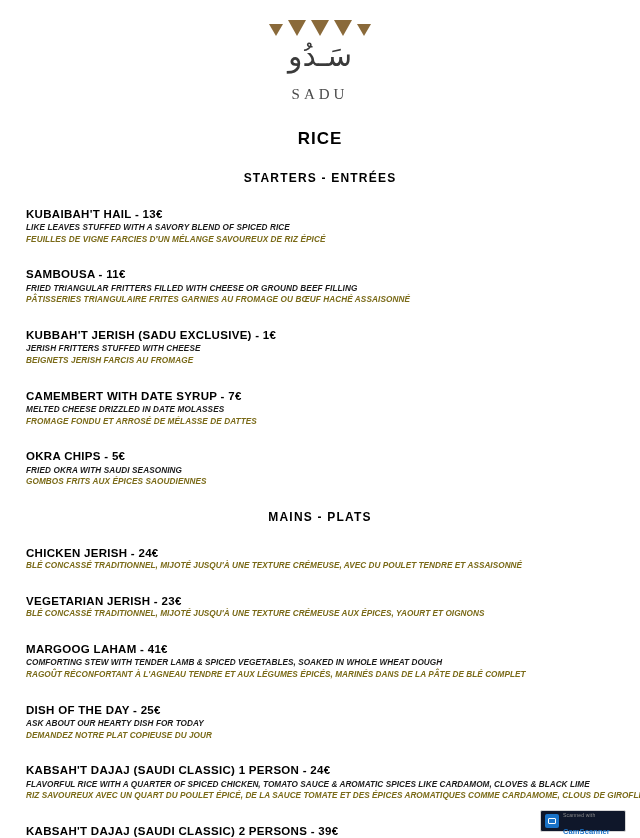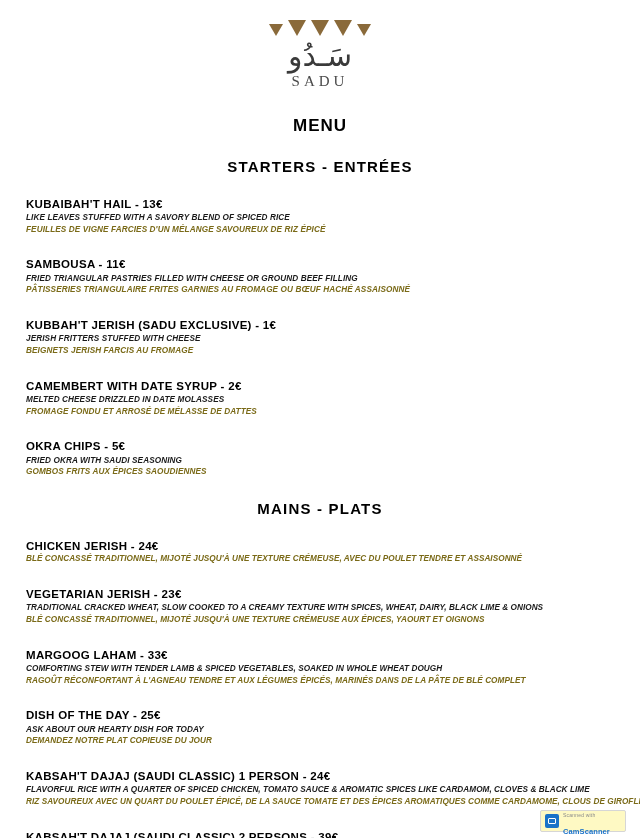--- a/index.html
+++ b/index.html
@@ -53,36 +53,36 @@
     font-size: 30px;
     color: #3a3a3a;
     letter-spacing: 1px;
     margin-top: 4px;
     line-height: 1.05;
   }
   .logo-word {
     font-size: 15px;
     letter-spacing: 4px;
     color: #4a4a4a;
-    margin-top: 1px;
+    margin-top: 14px;
     font-family: "Liberation Serif", serif;
   }
 
   
   .menu-title {
     text-align: center;
     font-size: 17px;
     font-weight: bold;
     letter-spacing: 1px;
     margin-top: 26px;
     color: #000;
   }
   .section-title {
     text-align: center;
-    font-size: 15px;
+    font-size: 12px;
     font-weight: bold;
     letter-spacing: 1.2px;
     margin-top: 22px;
     color: #000;
   }
   .section-title.mains {
   }
 
   
   .item {
@@ -124,21 +124,21 @@
     white-space: nowrap;
   }
 
   
   .camscanner {
     position: absolute;
     right: 14px;
     bottom: 6px;
     width: 86px;
     height: 22px;
-    background: #fef9c3;
+    background: #0f172a;
     border: 1px solid #d6d6d6;
     border-radius: 2px;
     display: flex;
     align-items: center;
     gap: 4px;
     padding: 1px 4px;
     box-sizing: border-box;
   }
   .cam-icon {
     width: 14px;
@@ -184,70 +184,69 @@
       <span class="tri small"></span>
       <span class="tri"></span>
       <span class="tri"></span>
       <span class="tri"></span>
       <span class="tri small"></span>
     </div>
     <div class="logo-arabic">سَـدُو</div>
     <div class="logo-word">SADU</div>
   </div>
 
-  <div class="menu-title">MENU</div>
+  <div class="menu-title">RICE</div>
 
   <div class="section-title">STARTERS - ENTRÉES</div>
 
   <div class="item">
     <div class="item-name">KUBAIBAH'T HAIL - 13€</div>
     <div class="item-desc-en">LIKE LEAVES STUFFED WITH A SAVORY BLEND OF SPICED RICE</div>
     <div class="item-desc-fr">FEUILLES DE VIGNE FARCIES D'UN MÉLANGE SAVOUREUX DE RIZ ÉPICÉ</div>
   </div>
 
   <div class="item">
     <div class="item-name">SAMBOUSA - 11€</div>
-    <div class="item-desc-en">FRIED TRIANGULAR PASTRIES FILLED WITH CHEESE OR GROUND BEEF FILLING</div>
+    <div class="item-desc-en">FRIED TRIANGULAR FRITTERS FILLED WITH CHEESE OR GROUND BEEF FILLING</div>
     <div class="item-desc-fr">PÂTISSERIES TRIANGULAIRE FRITES GARNIES AU FROMAGE OU BŒUF HACHÉ ASSAISONNÉ</div>
   </div>
 
   <div class="item">
     <div class="item-name">KUBBAH'T JERISH (SADU EXCLUSIVE) - 1€</div>
     <div class="item-desc-en">JERISH FRITTERS STUFFED WITH CHEESE</div>
     <div class="item-desc-fr">BEIGNETS JERISH FARCIS AU FROMAGE</div>
   </div>
 
   <div class="item">
-    <div class="item-name">CAMEMBERT WITH DATE SYRUP - 2€</div>
+    <div class="item-name">CAMEMBERT WITH DATE SYRUP - 7€</div>
     <div class="item-desc-en">MELTED CHEESE DRIZZLED IN DATE MOLASSES</div>
     <div class="item-desc-fr">FROMAGE FONDU ET ARROSÉ DE MÉLASSE DE DATTES</div>
   </div>
 
   <div class="item">
     <div class="item-name">OKRA CHIPS - 5€</div>
     <div class="item-desc-en">FRIED OKRA WITH SAUDI SEASONING</div>
     <div class="item-desc-fr">GOMBOS FRITS AUX ÉPICES SAOUDIENNES</div>
   </div>
 
 
   <div class="section-title mains">MAINS - PLATS</div>
 
   <div class="item wide">
     <div class="item-name">CHICKEN JERISH - 24€</div>
     <div class="item-desc-fr">BLÉ CONCASSÉ TRADITIONNEL, MIJOTÉ JUSQU'À UNE TEXTURE CRÉMEUSE, AVEC DU POULET TENDRE ET ASSAISONNÉ</div>
   </div>
 
   <div class="item wide">
     <div class="item-name">VEGETARIAN JERISH - 23€</div>
-    <div class="item-desc-en">TRADITIONAL CRACKED WHEAT, SLOW COOKED TO A CREAMY TEXTURE WITH SPICES, WHEAT, DAIRY, BLACK LIME &amp; ONIONS</div>
     <div class="item-desc-fr">BLÉ CONCASSÉ TRADITIONNEL, MIJOTÉ JUSQU'À UNE TEXTURE CRÉMEUSE AUX ÉPICES, YAOURT ET OIGNONS</div>
   </div>
 
   <div class="item wide">
-    <div class="item-name">MARGOOG LAHAM - 33€</div>
+    <div class="item-name">MARGOOG LAHAM - 41€</div>
     <div class="item-desc-en">COMFORTING STEW WITH TENDER LAMB &amp; SPICED VEGETABLES, SOAKED IN WHOLE WHEAT DOUGH</div>
     <div class="item-desc-fr">RAGOÛT RÉCONFORTANT À L'AGNEAU TENDRE ET AUX LÉGUMES ÉPICÉS, MARINÉS DANS DE LA PÂTE DE BLÉ COMPLET</div>
   </div>
 
   <div class="item wide">
     <div class="item-name">DISH OF THE DAY - 25€</div>
     <div class="item-desc-en">ASK ABOUT OUR HEARTY DISH FOR TODAY</div>
     <div class="item-desc-fr">DEMANDEZ NOTRE PLAT COPIEUSE DU JOUR</div>
   </div>
 

